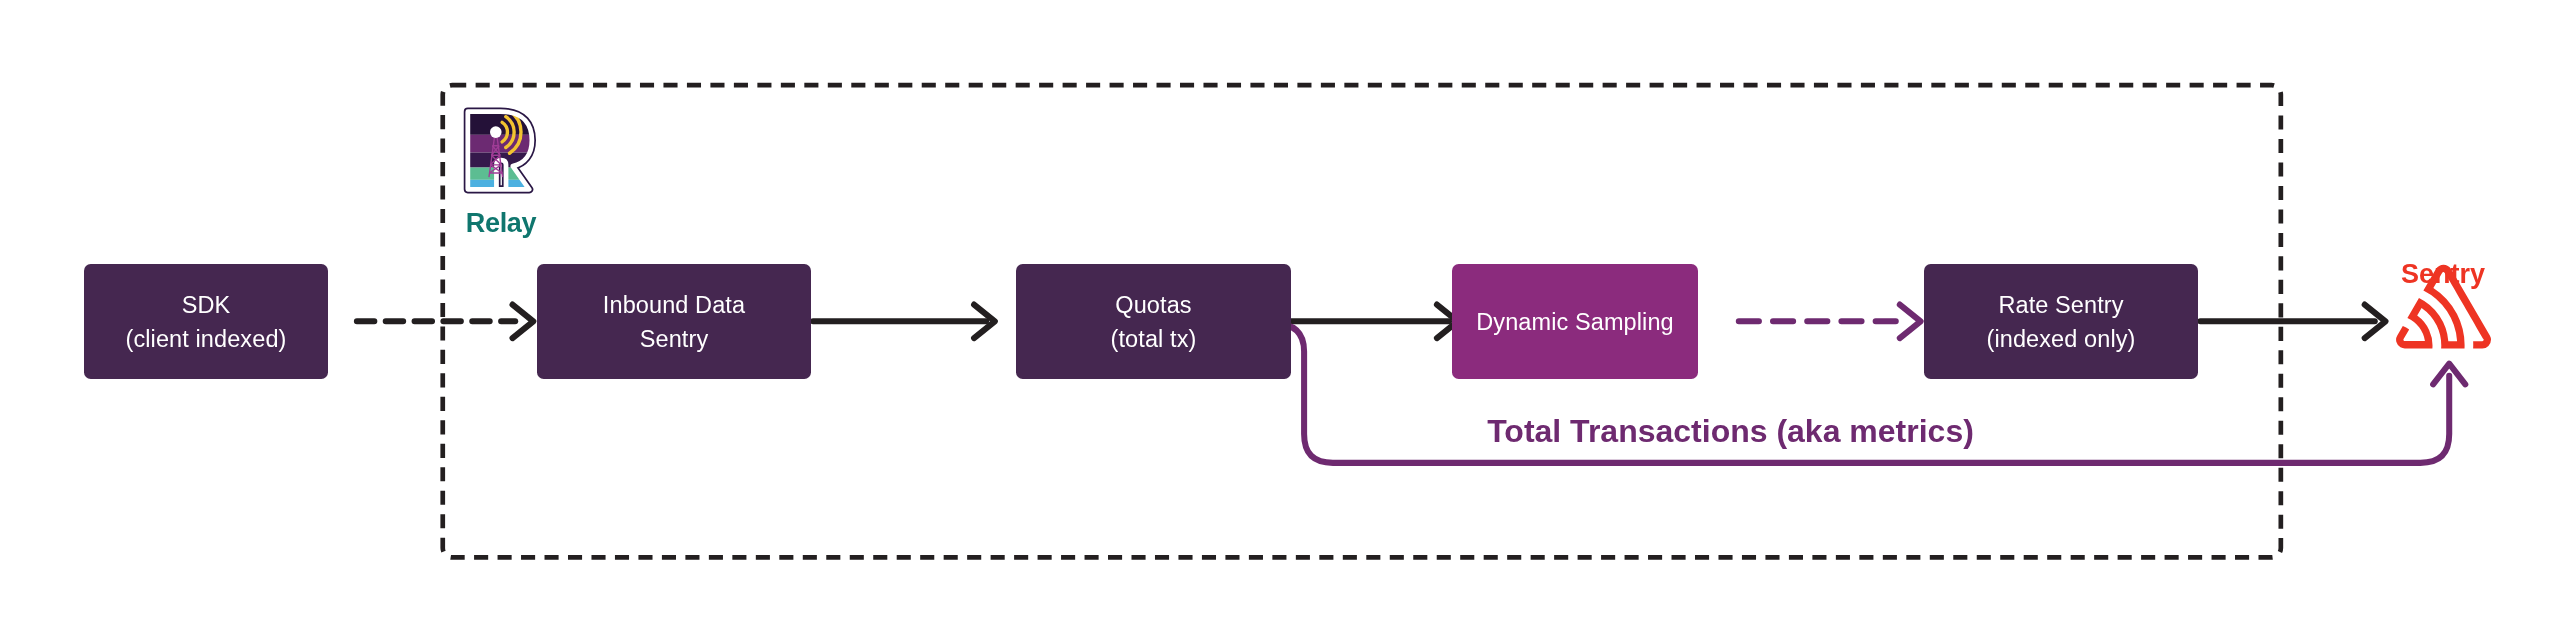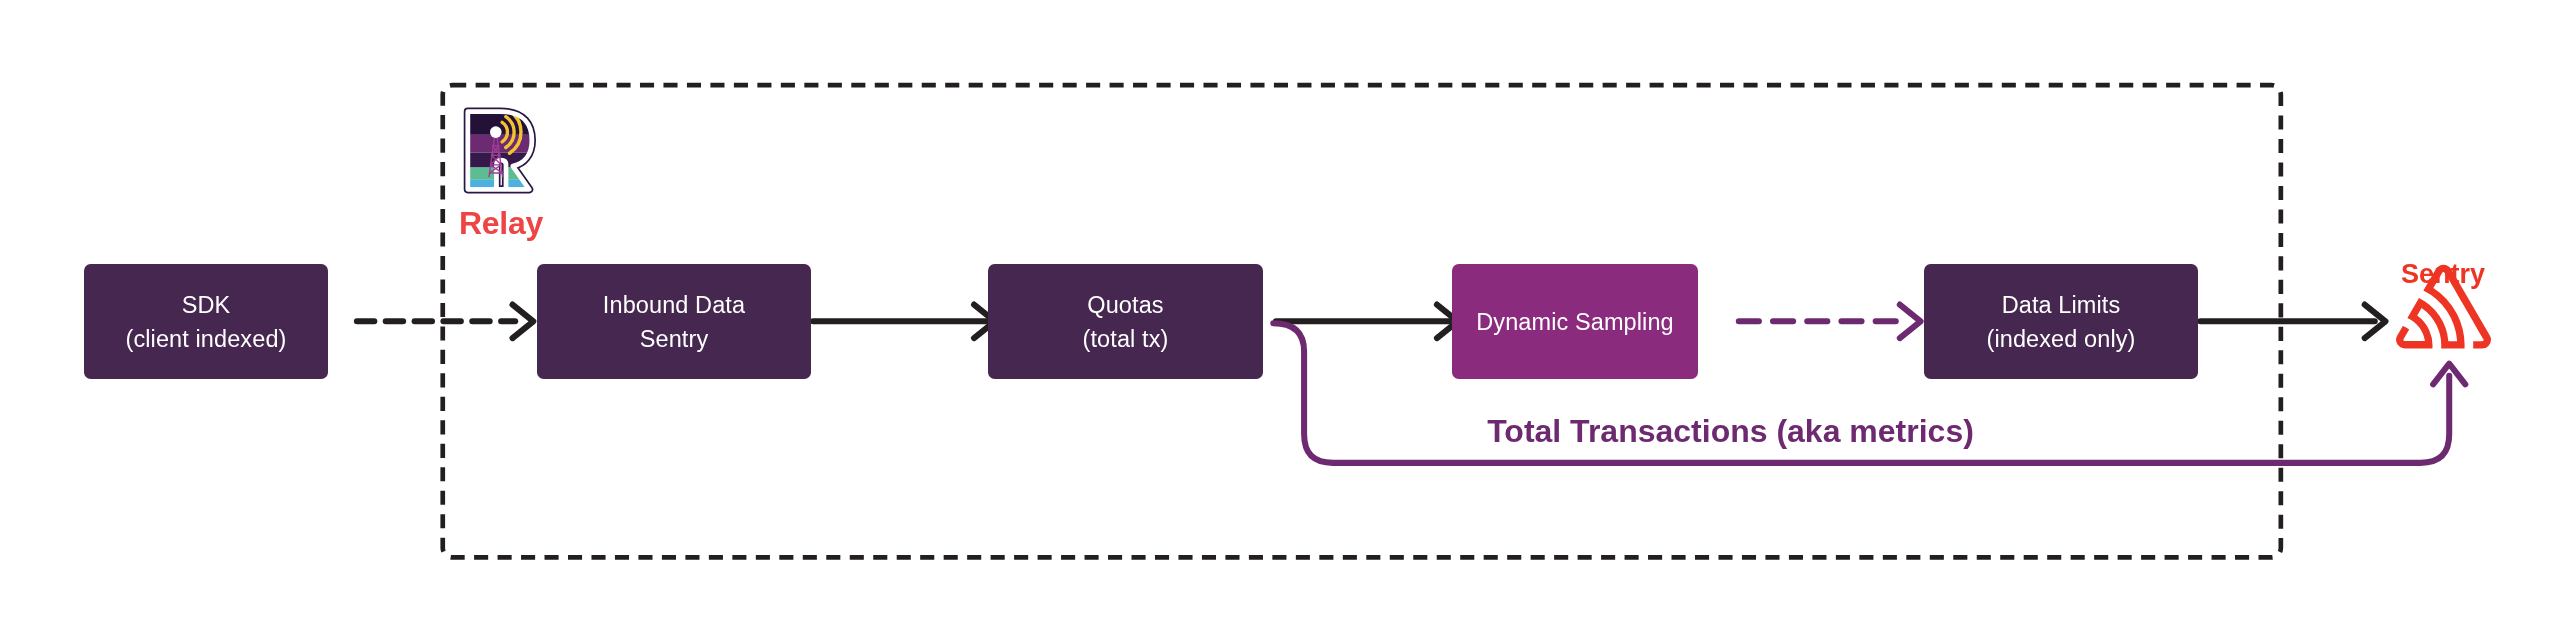--- a/index.html
+++ b/index.html
@@ -14,21 +14,21 @@
     letter-spacing:0.1px;
   }
   .node.highlight{background:#8B2B7D;}
   .node span{display:block;}
   .metrics-label{
     position:absolute;left:1462px;top:417px;width:537px;
     text-align:center;font-size:32px;line-height:29.5px;font-weight:bold;color:#6E2A70;
   }
   .relay-label{
     position:absolute;left:434px;top:209px;width:134px;
-    text-align:center;font-size:32px;line-height:29.5px;font-weight:bold;color:#ef4444;
+    text-align:center;font-size:27px;line-height:29.5px;font-weight:bold;color:#0f766e;
     letter-spacing:-0.3px;
   }
   .sentry-label{
     position:absolute;left:2376px;top:228px;width:134px;
     text-align:center;font-size:27px;line-height:29.5px;font-weight:bold;color:#EE3423;margin-top:32px;
   }
   .relay-logo{position:absolute;left:461px;top:106px;width:75px;height:89px;}
   .sentry-mark{position:absolute;left:2396px;top:264px;width:95px;height:89px;}
 </style>
 </head>
@@ -74,32 +74,32 @@
   <div class="node" style="left:84px;width:244px;">
     <span>SDK</span>
     <span>(client indexed)</span>
   </div>
 
   <div class="node" style="left:537px;">
     <span>Inbound Data</span>
     <span>Sentry</span>
   </div>
 
-  <div class="node" style="left:988px;width:275px;text-align:center;">
+  <div class="node" style="left:1016px;width:275px;text-align:center;">
     <span>Quotas</span>
     <span>(total tx)</span>
   </div>
 
   <div class="node highlight" style="left:1452px;width:246px;">
     <span>Dynamic Sampling</span>
 
   </div>
 
   <div class="node" style="left:1924px;">
-    <span>Data Limits</span>
+    <span>Rate Sentry</span>
     <span>(indexed only)</span>
   </div>
 
   <div class="relay-logo">
     <svg width="75" height="89" viewBox="0 0 110 130">
       <defs>
         <clipPath id="rclip">
           <path clip-rule="evenodd" fill-rule="evenodd" d="M10 8 H58 C93 8 104 28 104 50 C104 71 93 84 76 88 L100 122 H10 Z
                    M52 122 L52 86 Q52 79 59 79 Q66 79 66 86 L66 122 Z"></path>
         </clipPath>

